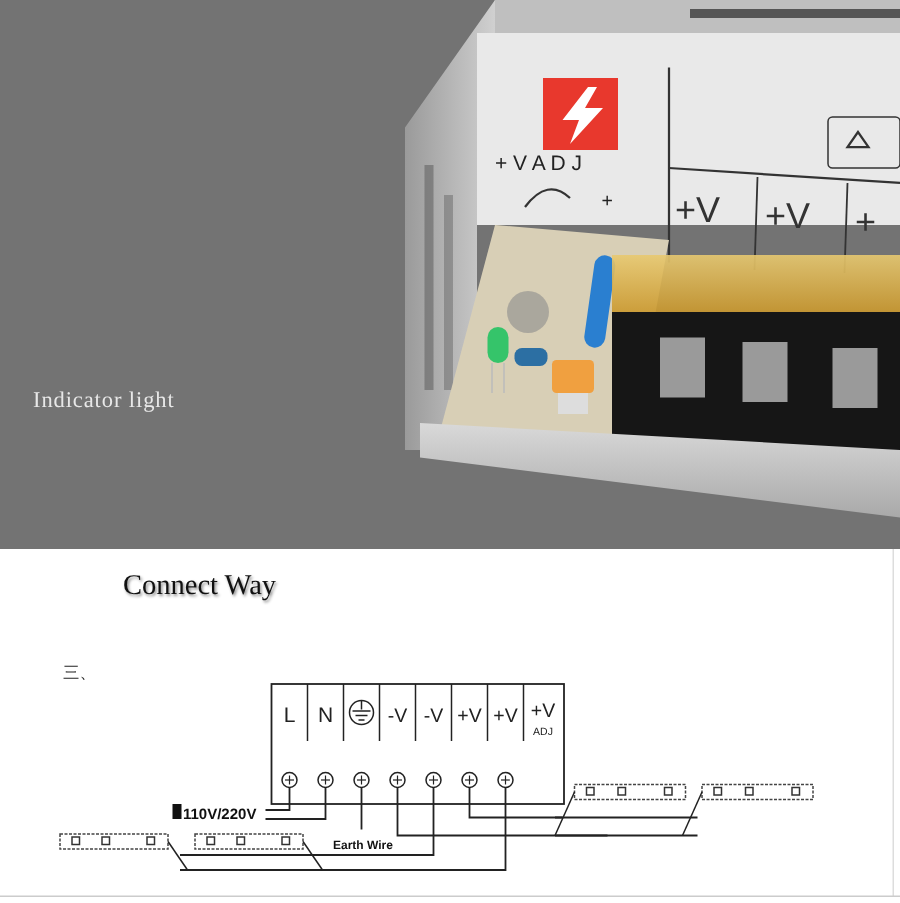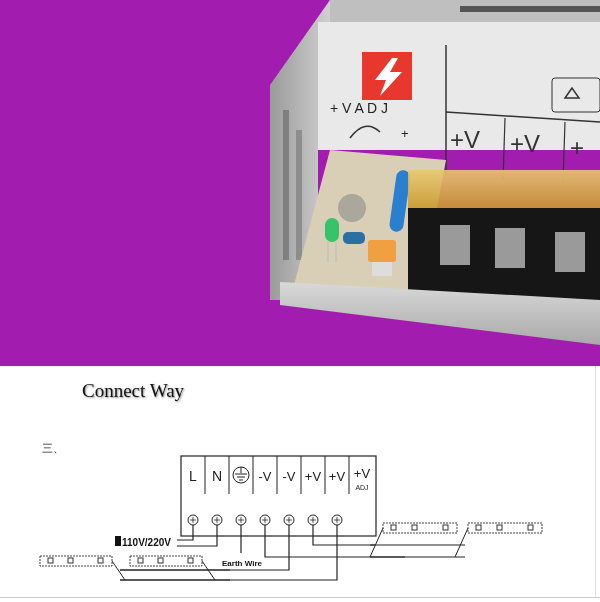--- a/index.html
+++ b/index.html
@@ -1,17 +1,17 @@
 <!DOCTYPE html>
 <html><head>
 <meta charset="utf-8">
 <style>
   html,body{margin:0;padding:0;background:#fff;}
   body{width:600px;height:602px;position:relative;overflow:hidden;font-family:"Liberation Serif",serif;}
-  .photo{position:absolute;left:0;top:0;width:600px;height:366px;background:#a21caf;overflow:hidden;}
+  .photo{position:absolute;left:0;top:0;width:600px;height:366px;background:#737373;overflow:hidden;}
   .caption{position:absolute;left:22px;top:259px;color:#e8e8e8;font-family:"Liberation Serif",serif;font-size:15px;letter-spacing:0.6px;}
   .lower{position:absolute;left:0;top:366px;width:600px;height:236px;background:#fff;}
   .title{position:absolute;left:82px;top:380px;font-family:"Liberation Serif",serif;font-weight:normal;font-size:19px;color:#111;text-shadow:1px 1px 2px #888;}
   .marker{position:absolute;left:42px;top:441px;font-size:11px;color:#222;font-family:"DejaVu Sans",sans-serif;}
   svg text{font-family:"Liberation Sans",sans-serif;}
   .bottom-rule{position:absolute;left:0;top:597px;width:600px;height:1px;background:#ccc;}
   .right-rule{position:absolute;left:595px;top:366px;width:1px;height:232px;background:#ddd;}
 </style>
 </head>
 <body>
@@ -75,20 +75,21 @@
     <rect x="555" y="232" width="30" height="40" fill="#9a9a9a"></rect>
 
     <polygon points="280,282 600,300 600,345 280,305" fill="url(#metal)"></polygon>
 
     <text x="330" y="113" font-size="14" fill="#222">+ V   A D J</text>
     <text x="401" y="138" font-size="13" fill="#222">+</text>
     <text x="450" y="148" font-size="24" fill="#333">+V</text>
     <text x="510" y="152" font-size="24" fill="#333">+V</text>
     <text x="570" y="156" font-size="24" fill="#333">+</text>
   </svg>
+  <div class="caption">Indicator light</div>
 </div>
 
 <div class="lower"></div>
 <div class="title">Connect Way</div>
 <div class="marker">三、</div>
 
 <svg style="position:absolute;left:0;top:366px" width="600" height="236" viewBox="0 366 600 236">
 
   <rect x="181" y="456" width="195" height="80" fill="none" stroke="#222" stroke-width="1.2"></rect>
   <g stroke="#222" stroke-width="1">

